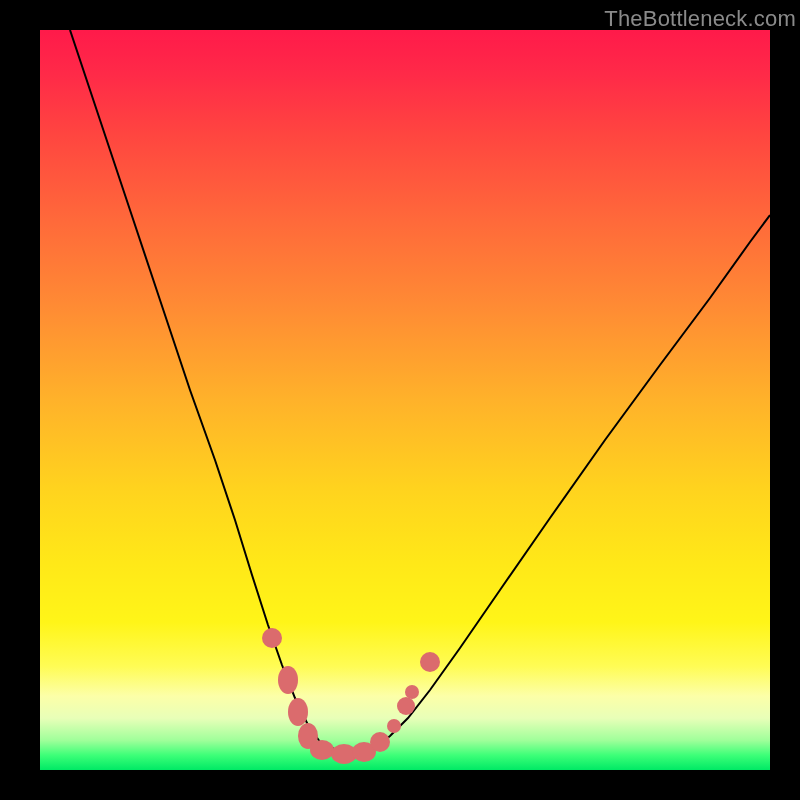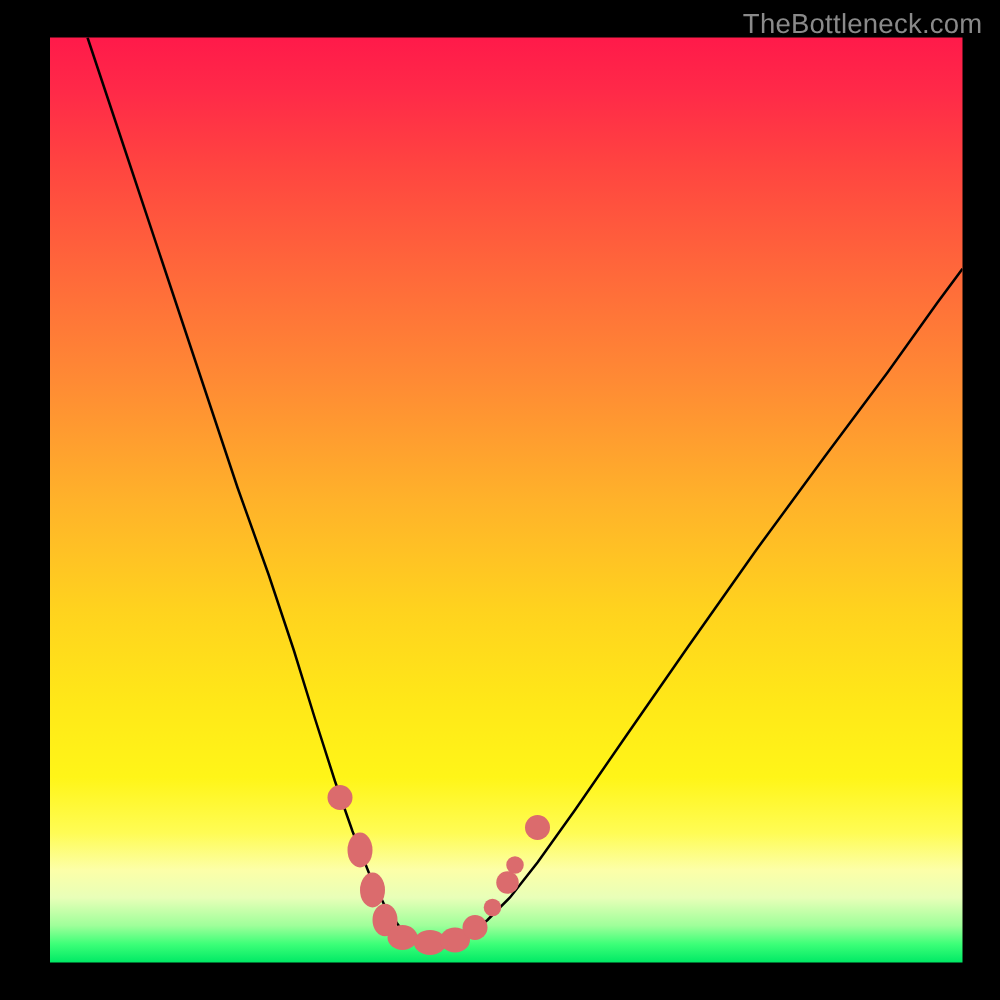--- a/index.html
+++ b/index.html
@@ -38,21 +38,21 @@
       #fcffa8 90%,
       #e8ffb8 93%,
       #9fff9a 96%,
       #3dff78 98%,
       #00e965 100%
     );
   }
   .watermark {
     position: absolute;
     top: 6px;
-    right: 14px;
+    right: 4px;
     color: #8a8a8a;
     font-size: 22px;
     font-weight: 500;
     letter-spacing: 0.2px;
     user-select: none;
   }
   svg.curve {
     position: absolute;
     left: 0;
     top: 0;

